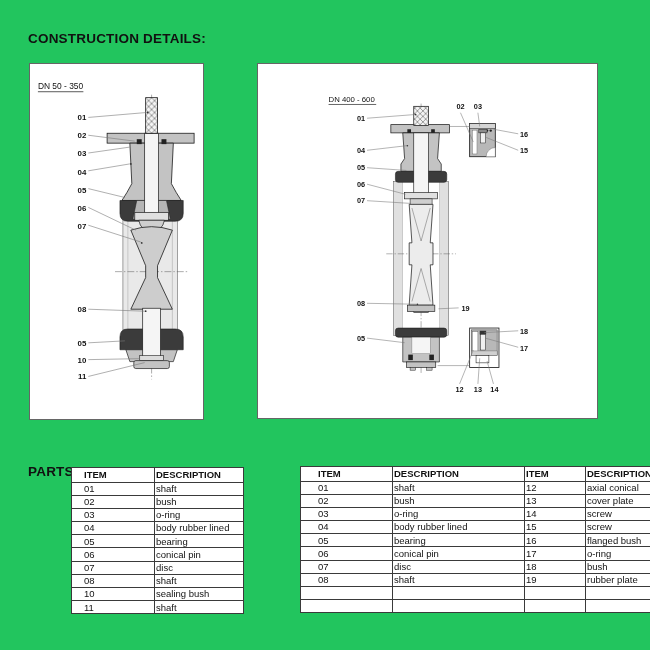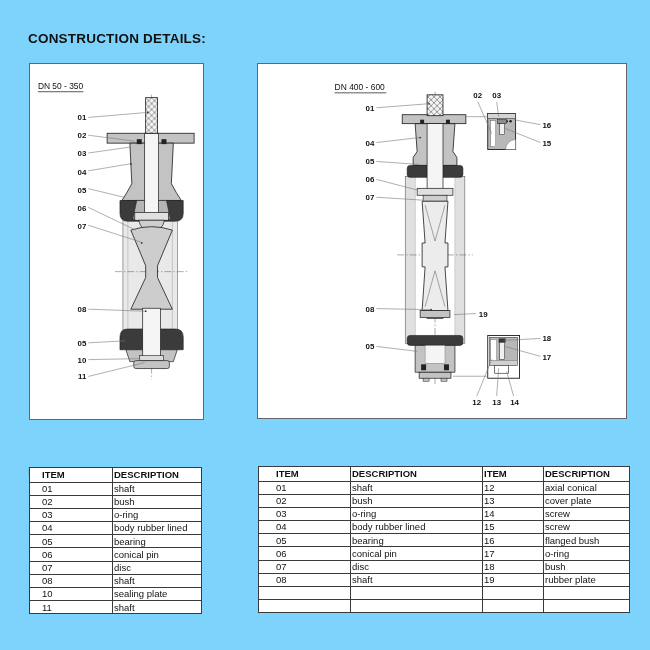--- a/index.html
+++ b/index.html
@@ -1,36 +1,36 @@
 <!DOCTYPE html>
 <html><head>
 <meta charset="utf-8">
 <style>
   html,body { margin:0; padding:0; background:#fff; }
-  .page { position:relative; width:650px; height:650px; background:#7dd3fc;
+  .page { position:relative; width:650px; height:650px; background:#22c55e;
           font-family:"Liberation Sans", sans-serif; overflow:hidden; }
 
   .main-title   { position:absolute; left:28px; top:31px; margin:0;
                   font-size:13.5px; font-weight:bold; color:#111; letter-spacing:.2px; }
   .parts-title  { position:absolute; left:28px; top:464px; margin:0;
                   font-size:13.5px; font-weight:bold; color:#111; letter-spacing:.2px; }
 
   .panel { position:absolute; border:1px solid #666; background:#fff; box-sizing:border-box; }
   .panel-left  { left:29px;  top:63px; width:175px; height:357px; }
-  .panel-right { left:257px; top:63px; width:370px; height:356px; }
+  .panel-right { left:257px; top:63px; width:341px; height:356px; }
   .panel svg { display:block; width:100%; height:100%; }
 
   
   .co { font:bold 8px "Liberation Sans", sans-serif; fill:#111; }
   .dn { font:8.5px "Liberation Sans", sans-serif; fill:#111; }
   .ld { stroke:#787878; stroke-width:.6; fill:none; }
   .cl { stroke:#555; stroke-width:.5; fill:none; stroke-dasharray:7 2 1.5 2; }
 
   .parts-table { position:absolute; border-collapse:collapse; table-layout:fixed;
-                 font-size:9.5px; color:#111; background:#fff; }
+                 font-size:9.5px; color:#111; background:#fff;margin-left:42px; }
   .parts-table th, .parts-table td { border:1.5px solid #3a3a3a; padding:0 2px 0 0;
                  text-align:left; vertical-align:middle; line-height:1;
                  overflow:hidden; white-space:nowrap; }
   .parts-table td { height:12.2px; font-weight:normal; }
   .parts-table th { height:13.5px; font-weight:bold; }
   .tbl-left  { left:29px;  top:467px; width:173px; }
   .tbl-right { left:258px; top:466px; width:372px; }
   .tbl-left  .c-item { width:68px; padding-left:12px; }
   .tbl-left  .c-desc { padding-left:1px; }
   .tbl-right .c-i1 { width:72px;  padding-left:17px; }
@@ -266,21 +266,21 @@
       <tr>
           <td class="c-item">07</td>
           <td class="c-desc">disc</td>
         </tr>
       <tr>
           <td class="c-item">08</td>
           <td class="c-desc">shaft</td>
         </tr>
       <tr>
           <td class="c-item">10</td>
-          <td class="c-desc">sealing plate</td>
+          <td class="c-desc">sealing bush</td>
         </tr>
       <tr>
           <td class="c-item">11</td>
           <td class="c-desc">shaft</td>
         </tr>
     </tbody>
   </table>
 
   <table class="parts-table tbl-right">
     <thead>

